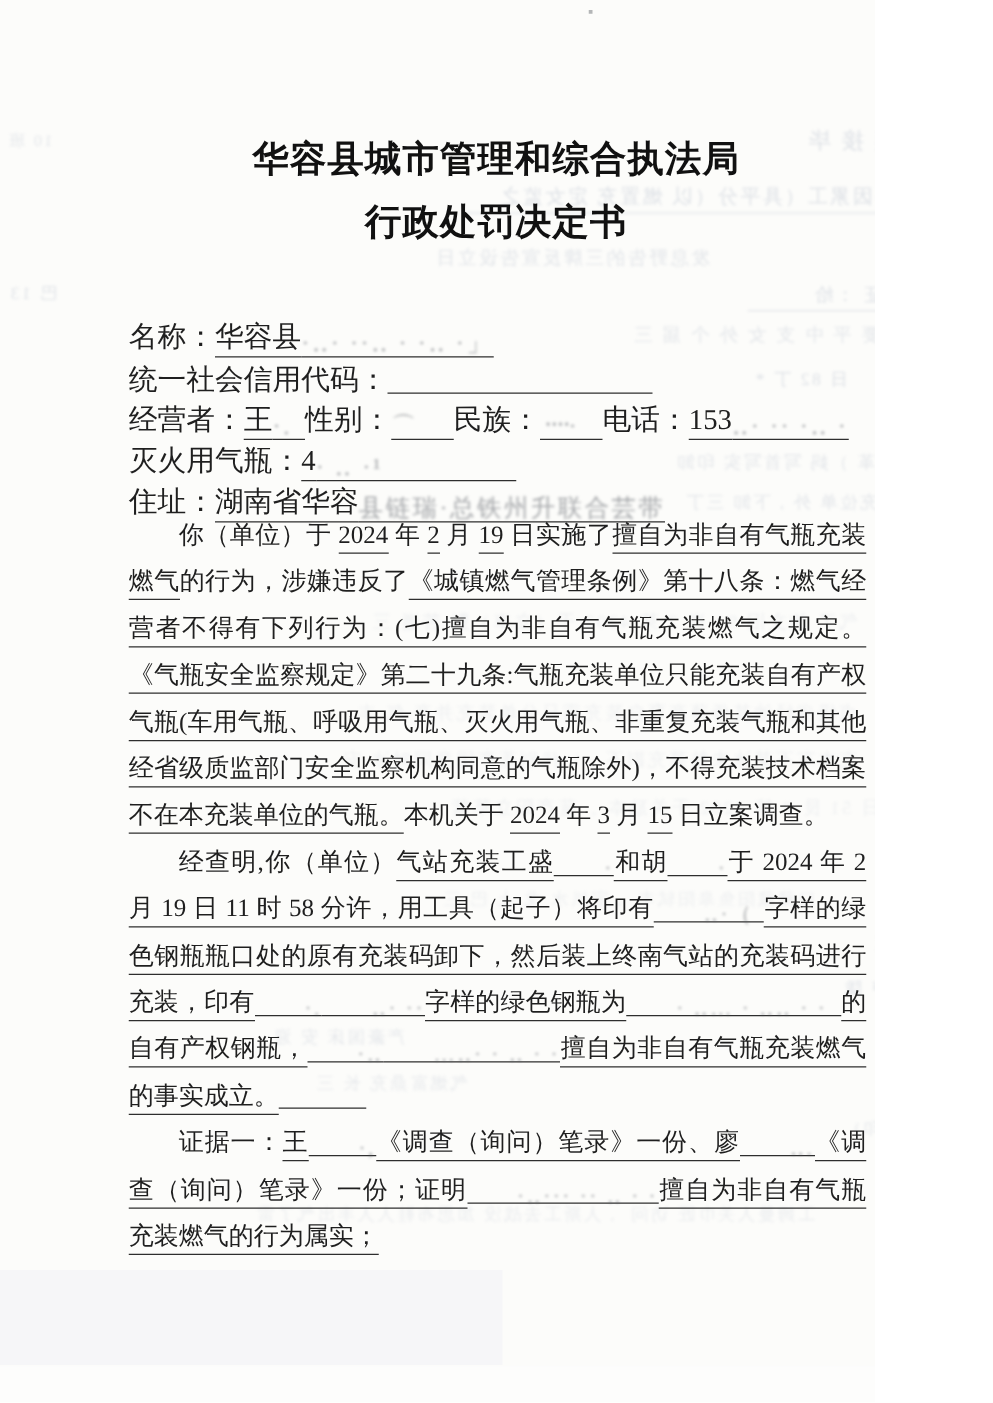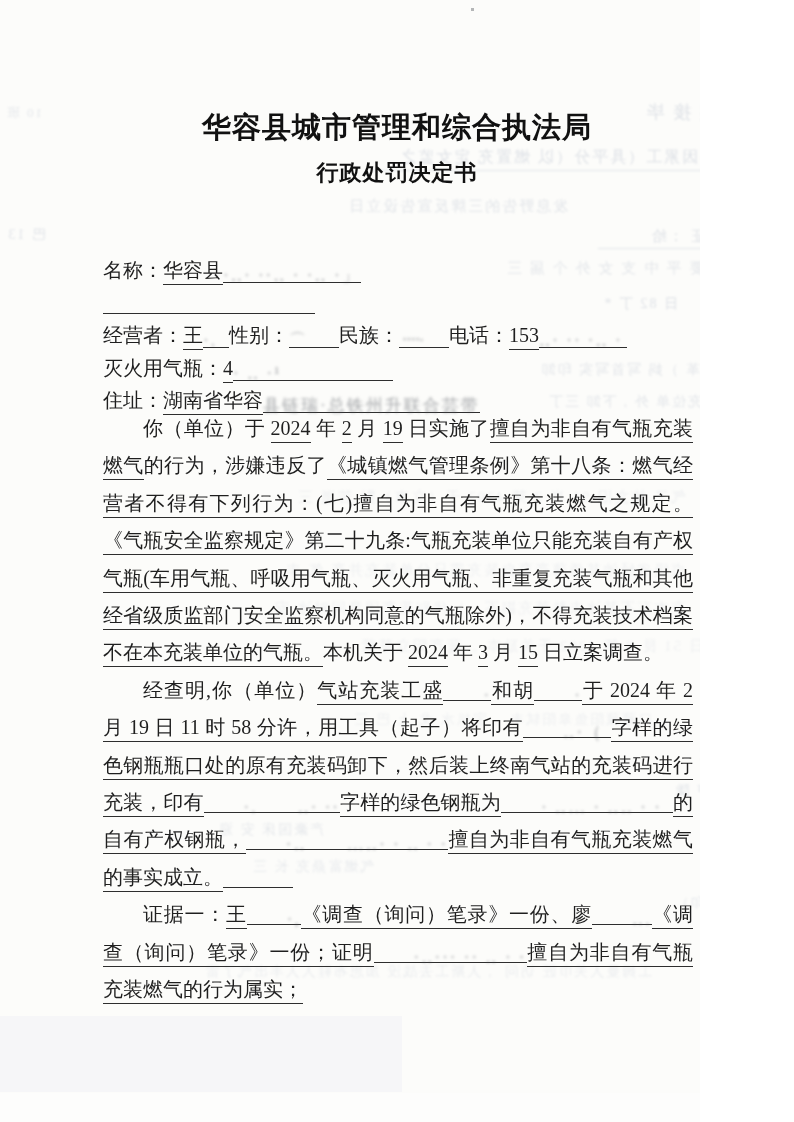--- a/index.html
+++ b/index.html
@@ -23,24 +23,24 @@
     white-space:nowrap;overflow:hidden;letter-spacing:2px;pointer-events:none;
     font-family:"Liberation Serif","DejaVu Serif",serif;}
   .bleed.bu{border-bottom:1px solid rgba(140,150,175,.8);padding-bottom:2px;}
   
   .title1,.title2{
     position:absolute;left:0;width:794px;text-align:center;margin:0;
     font-family:"Liberation Sans","DejaVu Sans",sans-serif;
     font-weight:700;color:#111;letter-spacing:1px;
   }
   .title1{top:108px;font-size:29px;}
-  .title2{top:158px;font-size:22px;}
+  .title2{top:158px;font-size:29px;}
   .docnum{position:absolute;top:223px;right:57px;font-size:19px;color:#1c1c1c;}
   
-  .fields{position:absolute;left:103px;top:254px;width:600px;font-size:20px;line-height:32.6px;}
+  .fields{position:absolute;left:103px;top:254px;width:600px;font-size:23px;line-height:32.6px;}
   .fline{white-space:nowrap;}
   
   .bodytext{position:absolute;left:103px;top:410px;width:590px;font-size:20px;line-height:37.4px;
     text-align:justify;word-break:break-all;}
   .bodytext p{margin:0;text-indent:2em;}
   
   .u{border-bottom:1.3px solid #2e2e2e;padding-bottom:3px;}
   .blank{display:inline-block;height:1.05em;vertical-align:-4px;}
   .redact{color:#5d6168;opacity:.55;filter:blur(1.4px);font-size:.85em;letter-spacing:2px;}
 </style>
@@ -77,21 +77,21 @@
   <div class="scan-line"></div>
   <div class="speck" style="left:770px;top:126px;width:4px;height:7px;"></div>
   <div class="speck" style="left:471px;top:8px;width:3px;height:3px;opacity:.5;"></div>
 
   <h1 class="title1">华容县城市管理和综合执法局</h1>
   <h2 class="title2">行政处罚决定书</h2>
 
 
   <div class="fields" id="fields">
       <div class="fline"><span>名称：</span><span class="u">华容县</span><span class="u blank" style="min-width: 128px;"><span class="redact">·‥· ··‥ · ·‥ ·」</span></span></div>
-      <div class="fline"><span class="u blank" style="min-width: 212px;"></span></div>
+      <div class="fline"><span>统一社会信用代码：</span><span class="u blank" style="min-width: 212px;"></span></div>
       <div class="fline"><span>经营者：</span><span class="u">王</span><span class="u blank" style="min-width: 26px;"><span class="redact">·.</span></span><span>性别：</span><span class="u blank" style="min-width: 50px;"><span class="redact">⌒</span></span><span>民族：</span><span class="u blank" style="min-width: 50px;"><span class="redact">᠁·</span></span><span>电话：</span><span class="u">153</span><span class="u blank" style="min-width: 88px;"><span class="redact">‥· ·· ·‥ ·</span></span></div>
       <div class="fline"><span>灭火用气瓶：</span><span class="u">4</span><span class="u blank" style="min-width: 160px;"><span class="redact">· ‥ ·¹</span></span></div>
       <div class="fline"><span>住址：</span><span class="u">湖南省华容</span><span class="u blank" style="min-width: 168px;"><span class="redact">县链瑞·总铁州升联合芸带</span></span></div>
     </div>
 
   <div class="bodytext" id="bodytext">
       <p class="para"><span>你（单位）于 </span><span class="u">2024</span><span> 年 </span><span class="u">2</span><span> 月 </span><span class="u">19</span><span> 日实施了</span><span class="u">擅自为非自有气瓶充装燃气</span><span>的行为，涉嫌违反了</span><span class="u">《城镇燃气管理条例》第十八条：燃气经营者不得有下列行为：(七)擅自为非自有气瓶充装燃气之规定。《气瓶安全监察规定》第二十九条:气瓶充装单位只能充装自有产权气瓶(车用气瓶、呼吸用气瓶、灭火用气瓶、非重复充装气瓶和其他经省级质监部门安全监察机构同意的气瓶除外)，不得充装技术档案不在本充装单位的气瓶。</span><span>本机关于 </span><span class="u">2024</span><span> 年 </span><span class="u">3</span><span> 月 </span><span class="u">15</span><span> 日立案调查。</span></p>
       <p class="para"><span>经查明,你（单位）</span><span class="u">气站充装工盛</span><span class="u blank" style="min-width: 24px;"><span class="redact">·</span></span><span class="u">和胡</span><span class="u blank" style="min-width: 18px;"><span class="redact">·</span></span><span class="u">于 2024 年 2 月 19 日 11 时 58 分许，用工具（起子）将印有</span><span class="u blank" style="min-width: 88px;"><span class="redact">‥·（</span></span><span class="u">字样的绿色钢瓶瓶口处的原有充装码卸下，然后装上终南气站的充装码进行充装，印有</span><span class="u blank" style="min-width: 26px;"><span class="redact">·.</span></span><span class="u blank" style="min-width: 44px;"><span class="redact">‥· ··</span></span><span class="u">字样的绿色钢瓶为</span><span class="u blank" style="min-width: 172px;"><span class="redact">· ‥… ·  ‥‥ · ·</span></span><span class="u">的自有产权钢瓶，</span><span class="u blank" style="min-width: 40px;"><span class="redact">·‥</span></span><span class="u blank" style="min-width: 112px;"><span class="redact">…‥· · ‥ · ·</span></span><span class="u">擅自为非自有气瓶充装燃气的事实成立。</span><span class="u blank" style="min-width: 70px;"></span></p>
       <p class="para"><span>证据一：</span><span class="u">王</span><span class="u blank" style="min-width: 16px;"><span class="redact">·,</span></span><span class="u">《调查（询问）笔录》一份、廖</span><span class="u blank" style="min-width: 24px;"><span class="redact">‥.</span></span><span class="u">《调查（询问）笔录》一份；证明</span><span class="u blank" style="min-width: 148px;"><span class="redact">·‥··· ·· ‥ · ·</span></span><span class="u">擅自为非自有气瓶充装燃气的行为属实；</span></p>
     </div>

